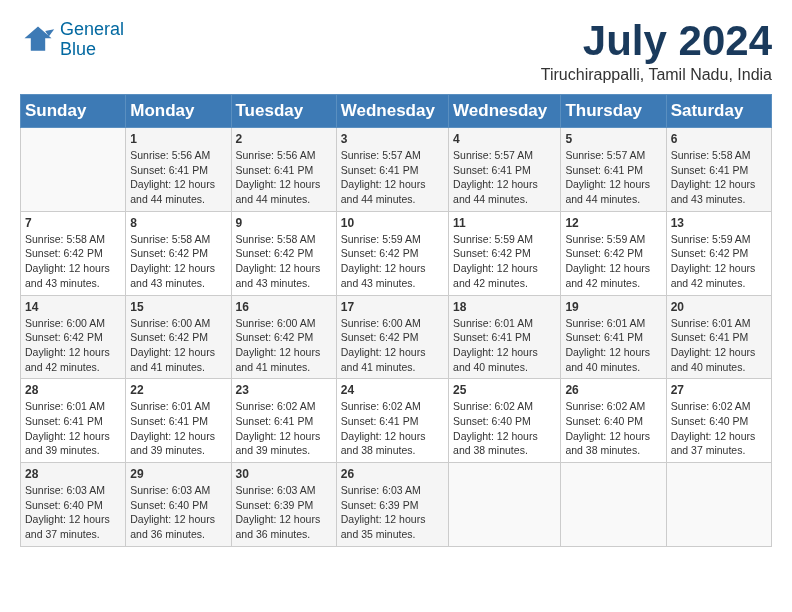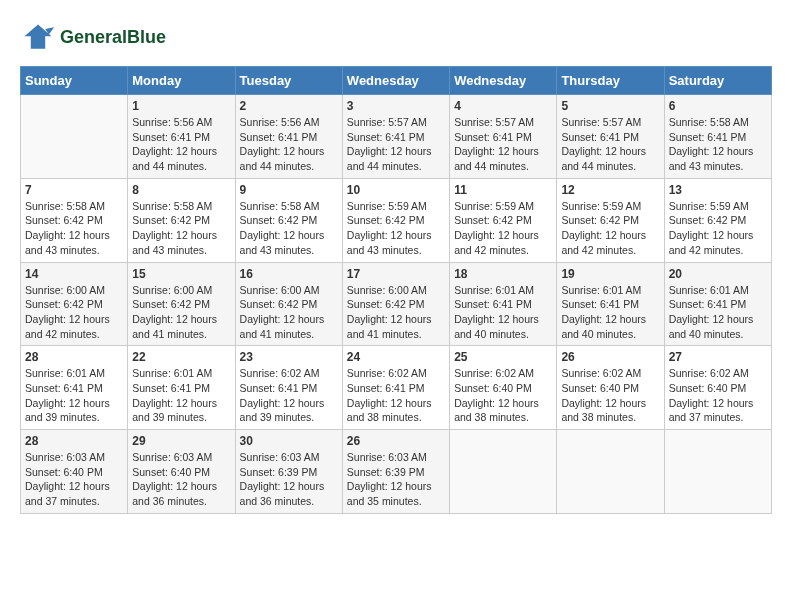--- a/index.html
+++ b/index.html
@@ -16,24 +16,24 @@
       align-items: flex-start;
       margin-bottom: 10px;
     }
     .logo {
       display: flex;
       align-items: center;
       gap: 4px;
     }
     .logo-text {
       display: flex;
-      flex-direction: row;
+      flex-direction: column;
       font-size: 18px;
-      font-weight: bold;
-      color: #14532d;
+      font-weight: normal;
+      color: #0369a1;
       line-height: 1.1;
     }
     .logo-bird {
       width: 36px;
       height: 36px;
     }
     .title-area {
       text-align: right;
     }
     .main-title {
@@ -50,21 +50,21 @@
     table {
       width: 100%;
       border-collapse: collapse;
       font-size: 11px;
     }
     thead tr th {
       background-color: #3d7ab5;
       color: #fff;
       padding: 6px 4px;
       text-align: left;
-      font-size: 13px;
+      font-size: 17px;
       font-weight: bold;
       border: 1px solid #5a8fc0;
     }
     tbody tr td {
       border: 1px solid #ccc;
       padding: 4px 4px;
       vertical-align: top;
       color: #333;
       min-width: 95px;
     }
@@ -95,20 +95,24 @@
   <div class="logo">
     <svg class="logo-bird" viewBox="0 0 40 40">
       <polygon points="20,5 35,18 28,18 28,32 12,32 12,18 5,18" fill="#3d7ab5"></polygon>
       <polygon points="28,10 38,8 32,16" fill="#3d7ab5"></polygon>
     </svg>
     <div class="logo-text">
       <span>General</span>
       <span>Blue</span>
     </div>
   </div>
+  <div class="title-area">
+    <div class="main-title">July 2024</div>
+    <div class="subtitle">Tiruchirappalli, Tamil Nadu, India</div>
+  </div>
 </div>
 
 <table>
   <thead>
     <tr>
     <th>Sunday</th>
         <th>Monday</th>
         <th>Tuesday</th>
         <th>Wednesday</th>
         <th>Wednesday</th>

